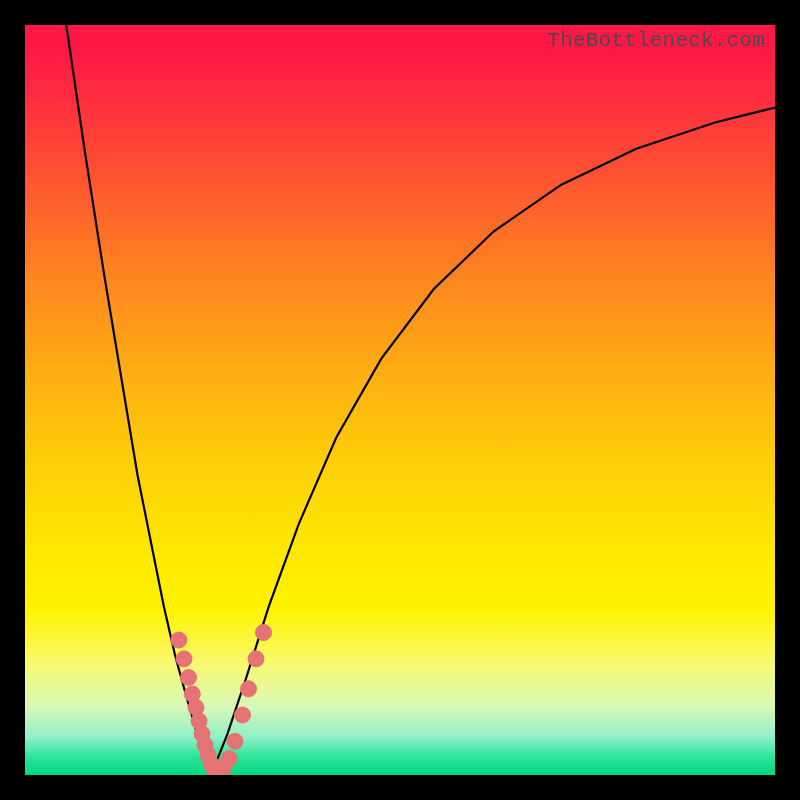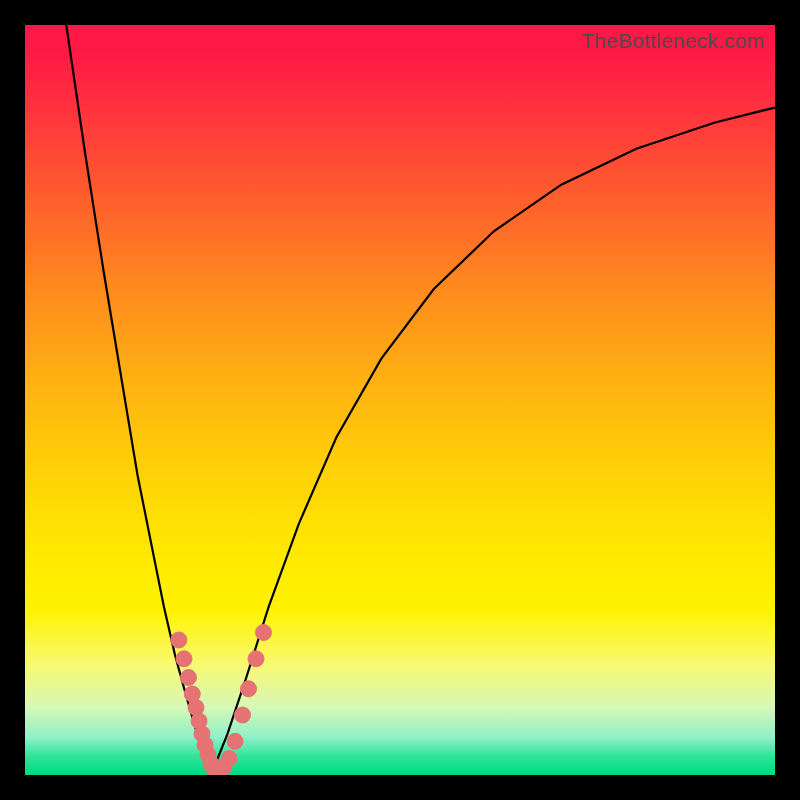--- a/index.html
+++ b/index.html
@@ -9,20 +9,21 @@
     height: 800px;
     overflow: hidden;
     background: #000;
     font-family: Arial, Helvetica, sans-serif;
   }
   .frame {
     position: relative;
     width: 788px;
     height: 800px;
     background: #000;
+    font-family: Liberation Mono, monospace;
   }
   .plot {
     position: absolute;
     left: 25px;
     top: 25px;
     width: 750px;
     height: 750px;
     overflow: hidden;
   }
   .gradient {

